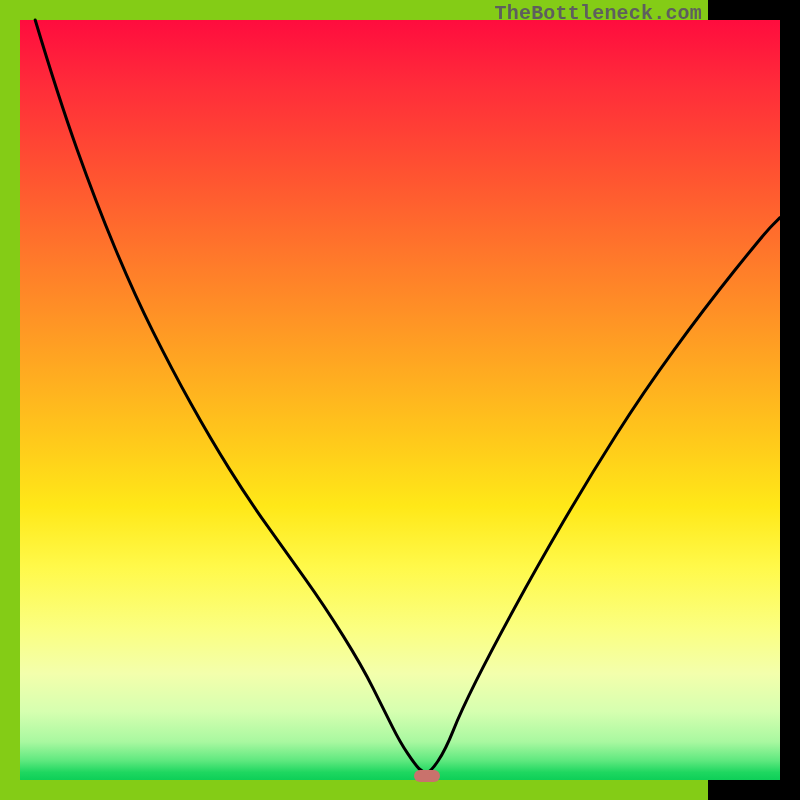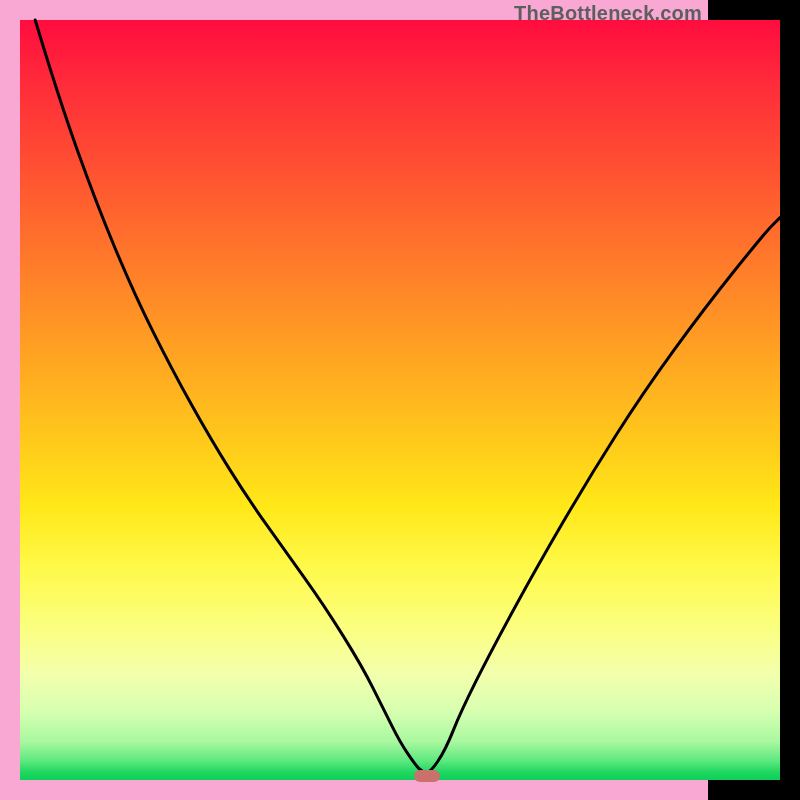--- a/index.html
+++ b/index.html
@@ -8,21 +8,22 @@
     width: 800px;
     height: 800px;
     background: #000;
     overflow: hidden;
     font-family: Arial, Helvetica, sans-serif;
   }
   .frame {
     position: relative;
     width: 708px;
     height: 800px;
-    background: #f9a8d4;
+    background: #84cc16;
+    font-family: Liberation Mono, monospace;
   }
   .plot-area {
     position: absolute;
     left: 20px;
     top: 20px;
     width: 760px;
     height: 760px;
     
     background: linear-gradient(
       to bottom,

